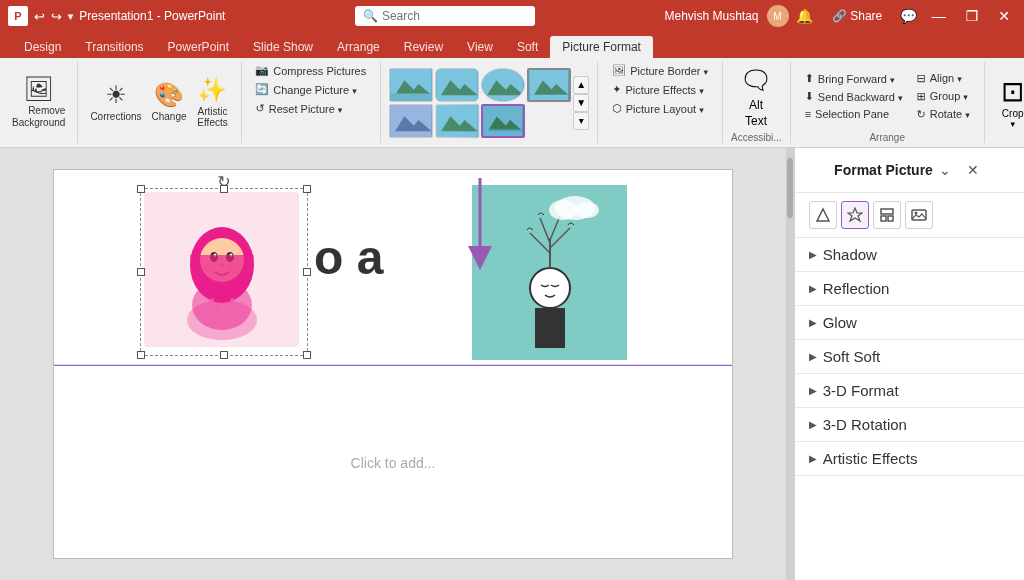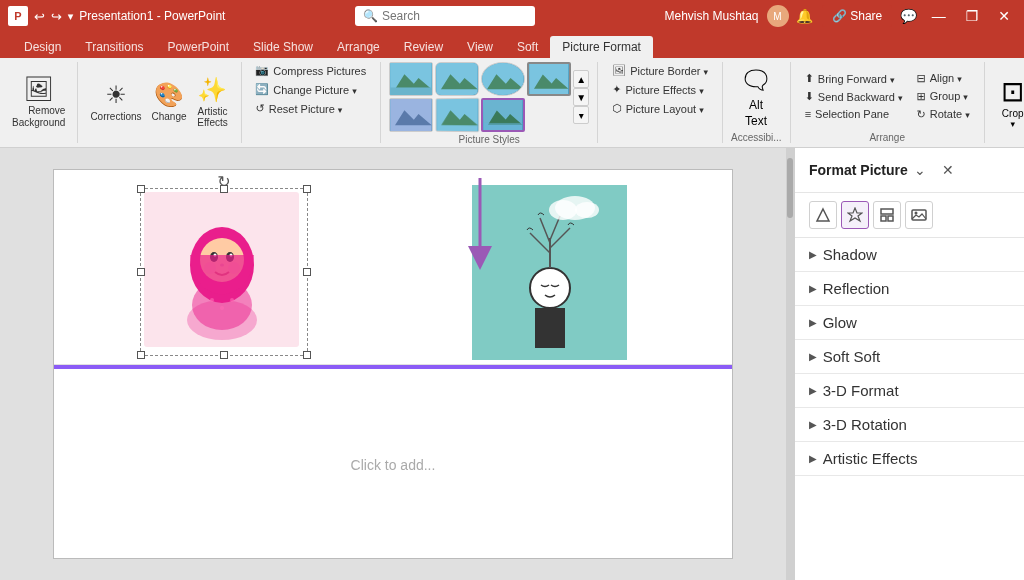--- a/index.html
+++ b/index.html
@@ -287,21 +287,21 @@
       position: absolute;
       right: 105px;
       top: 15px;
       display: flex;
       align-items: center;
       justify-content: center;
       overflow: hidden;
     }
     .slide-bottom {
       height: 195px;
-      border-top: 4px solid #8b5cf6;
+      border-top: 1px solid #8b5cf6;
       display: flex;
       align-items: center;
       justify-content: center;
       color: #aaa;
       font-size: 14px;
     }
 
     
     .purple-arrow {
       position: absolute;
@@ -316,21 +316,21 @@
       width: 230px;
       background: white;
       border-left: 1px solid #d0d0d0;
       display: flex;
       flex-direction: column;
     }
     .format-panel-header {
       padding: 10px 14px;
       display: flex;
       align-items: center;
-      justify-content: flex-start;
+      justify-content: center;
       border-bottom: 1px solid #e5e5e5;
     }
     .format-panel-title { font-size: 14px; font-weight: 600; color: #222; }
     .format-panel-icons { display: flex; gap: 4px; }
     .panel-icon-btn {
       width: 24px;
       height: 24px;
       border: none;
       background: none;
       cursor: pointer;
@@ -522,21 +522,20 @@
               </svg>
             </div>
         </div>
       </div>
       <div class="styles-more">
         <div class="styles-more-btn">▲</div>
         <div class="styles-more-btn">▼</div>
         <div class="styles-more-btn">▾</div>
       </div>
     </div>
-    <div class="ribbon-group-label">Picture Styles</div>
   </div>
 
   <div class="ribbon-group">
     <div class="ribbon-group-content" style="flex-direction:column;align-items:flex-start;gap:2px;">
       <div class="ribbon-btn-flat">
         <span>🖼</span>
         <span>Picture Border <span style="font-size:9px;">▾</span></span>
       </div>
       <div class="ribbon-btn-flat">
         <span>✦</span>
@@ -668,20 +667,21 @@
 
               <path d="M38 55 Q40 90 70 95 Q100 90 102 55" fill="#e91e8c" opacity="0.7"></path>
 
               <circle cx="60" cy="100" r="2" fill="#ff69b4" opacity="0.6"></circle>
               <circle cx="70" cy="108" r="2" fill="#ff69b4" opacity="0.6"></circle>
               <circle cx="80" cy="100" r="2" fill="#ff69b4" opacity="0.6"></circle>
             </svg>
           </div>
         </div>
 
+        <div style="font-size:48px;font-weight:bold;color:#333;position:absolute;left:260px;top:60px;">o a</div>
 
         <div class="img-tree">
           <svg width="150" height="170" viewBox="0 0 150 170">
             <rect width="150" height="170" fill="#80cbc4"></rect>
 
             <rect x="60" y="120" width="30" height="40" fill="#333"></rect>
 
             <circle cx="75" cy="100" r="20" fill="#fff" stroke="#333" stroke-width="2"></circle>
 
             <path d="M66 97 Q70 100 74 97" stroke="#333" stroke-width="1.5" fill="none"></path>

